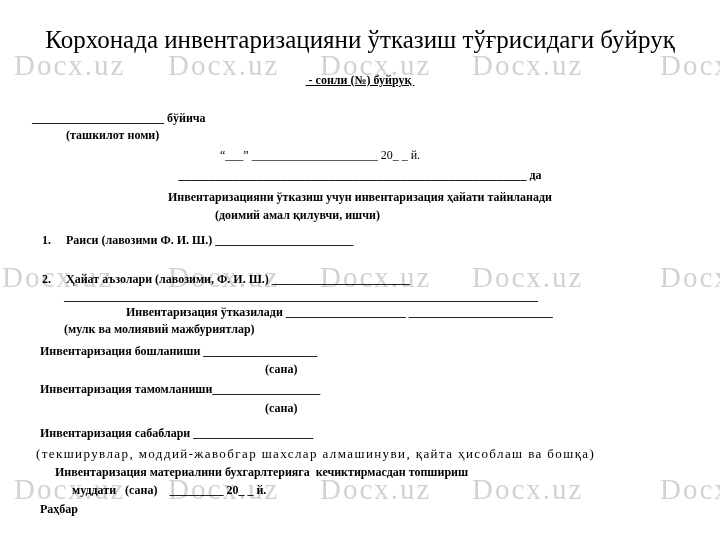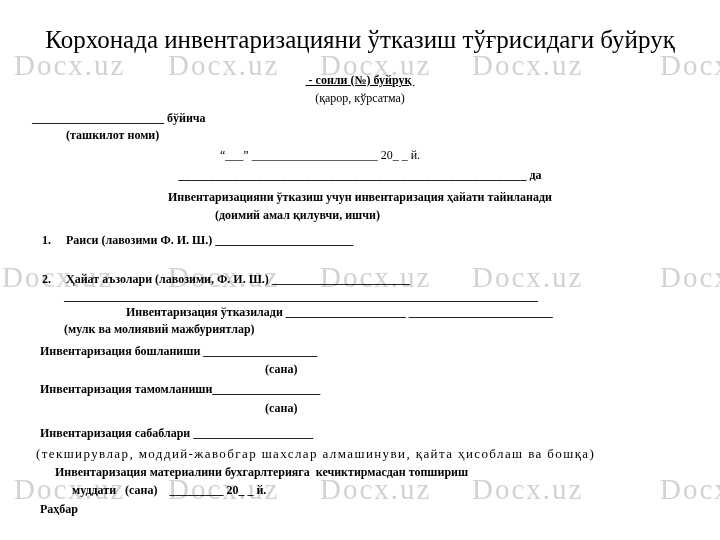--- a/index.html
+++ b/index.html
@@ -60,21 +60,20 @@
     <span class="wm" style="top:474px;left:472px">Docx.uz</span>
     <span class="wm" style="top:474px;left:660px">Docx.uz</span>
   </div>
 
   <div id="content">
 
     <div class="line c title" style="top:28px">Корхонада инвентаризацияни ўтказиш тўғрисидаги буйруқ</div>
 
     <div class="line c b" style="top:71px"><span class="u"> - сонли (№) буйруқ </span></div>
 
-    <div class="line c" style="top:89px">(қарор, кўрсатма)</div>
 
     <div class="line b" style="top:109px;left:32px"><span>______________________</span><span> бўйича</span></div>
 
     <div class="line b" style="top:126px;left:66px">(ташкилот номи)</div>
 
     <div class="line" style="top:146px;left:220px">“___” _____________________ 20_ _ й.</div>
 
     <div class="line c b" style="top:166px"><span>__________________________________________________________</span><span> да</span></div>
 
     <div class="line c b" style="top:188px">Инвентаризацияни ўтказиш учун инвентаризация ҳайати тайиланади</div>

